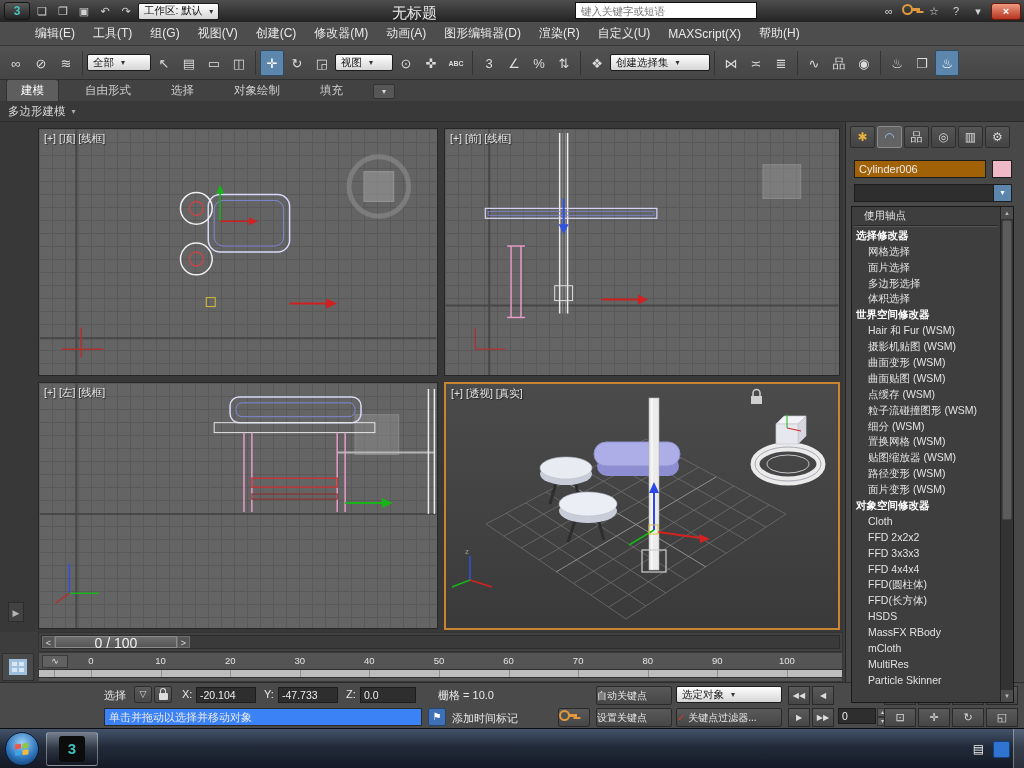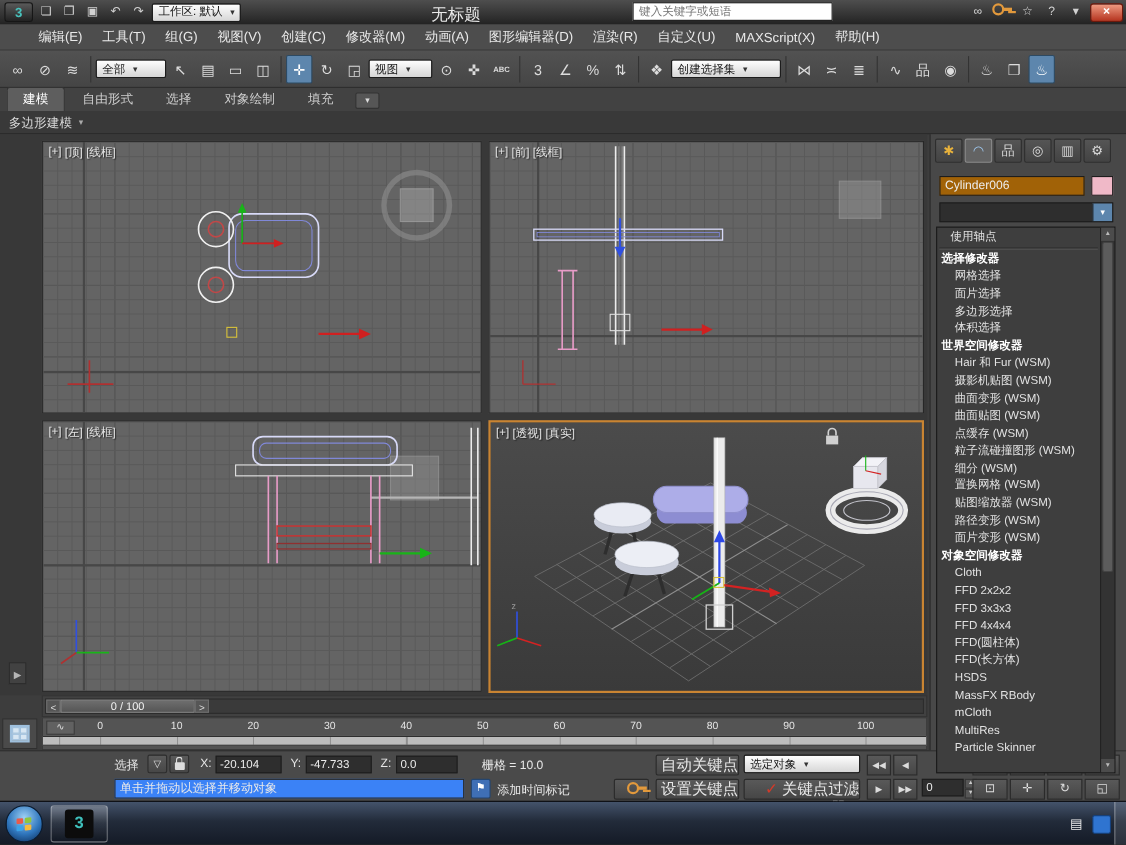--- a/index.html
+++ b/index.html
@@ -24,21 +24,21 @@
 
 
 .toolbar{position:absolute;left:0;top:46px;width:1024px;height:34px;background:linear-gradient(#525252,#454545);border-bottom:1px solid #2e2e2e;display:flex;align-items:center;padding:0 4px;gap:1px}
 .tbtn{width:24px;height:26px;color:#dcdcdc;font-size:13px;text-align:center;line-height:26px;border:1px solid transparent;border-radius:2px;flex:none;overflow:hidden}
 .tbtn.small-label{font-size:7px;font-weight:bold;line-height:26px}
 .tbtn.active{background:#5d86ad;border-color:#2d4a63;color:#fff}
 .tsep{width:1px;height:24px;background:#333;margin:0 3px;flex:none}
 .toolbar .combo{flex:none}
 
 
-.ribbon-tabs{position:absolute;left:0;top:80px;width:1024px;height:21px;background:#424242;display:flex;align-items:flex-end;padding-left:6px;gap:2px}
+.ribbon-tabs{position:absolute;left:0;top:80px;width:1024px;height:21px;background:#424242;display:flex;align-items:flex-end;padding-left:6px;gap:12px}
 .rtab{color:#cfcfcf;font-size:11.5px;padding:3px 14px;border-radius:3px 3px 0 0}
 .rtab.active{background:#5e5e5e;color:#fff;border:1px solid #333;border-bottom:none}
 .rtab-more{width:22px;height:15px;background:#565656;border:1px solid #333;border-radius:2px;color:#ddd;font-size:8px;text-align:center;line-height:13px;margin:0 0 2px 4px}
 .ribbon-panelbar{position:absolute;left:0;top:101px;width:1024px;height:21px;background:#393939;border-bottom:1px solid #2b2b2b;display:flex;align-items:center;padding-left:8px;gap:6px}
 .ribbon-panelbar span{color:#d8d8d8;font-size:11.5px}
 .ribbon-panelbar .pcaret{font-size:8px;color:#aaa}
 
 
 .vp-area{position:absolute;left:0;top:122px;width:843px;height:510px;background:#383838}
 .explorer-open{position:absolute;left:8px;top:480px;width:16px;height:20px;color:#b5b5b5;font-size:9px;text-align:center;line-height:20px;background:#424242;border:1px solid #2c2c2c}
@@ -46,21 +46,21 @@
 .wiregrid{background-color:#646464;background-image:linear-gradient(#595959 1px,transparent 1px),linear-gradient(90deg,#595959 1px,transparent 1px),linear-gradient(#4f4f4f 1px,transparent 1px),linear-gradient(90deg,#4f4f4f 1px,transparent 1px);background-size:13px 13px,13px 13px,65px 65px,65px 65px}
 .persp{background:linear-gradient(#4b4b4b,#3a3a3a);border:2px solid #c98432}
 .vp svg.scene{position:absolute;left:0;top:0;width:100%;height:100%}
 .vp-label{position:absolute;left:5px;top:3px;z-index:5;display:flex;gap:3px}
 .vpl{color:#e4e4e4;font-size:10.5px;text-shadow:1px 1px 1px rgba(0,0,0,.55);white-space:nowrap}
 
 
 .time-slider{position:absolute;left:38px;top:632px;width:805px;height:20px;background:#414141;border:1px solid #333;padding:2px}
 .ts-inner{position:relative;width:100%;height:14px;background:#3a3a3a;border:1px solid #2c2c2c;display:flex;align-items:stretch}
 .ts-btn{width:13px;background:#565656;border:1px solid #6e6e6e;color:#ddd;font-size:9px;text-align:center;line-height:12px;flex:none}
-.ts-handle{width:122px;background:linear-gradient(#6e6e6e,#565656);border:1px solid #8a8a8a;color:#f2f2f2;font-size:10px;text-align:center;line-height:12px;flex:none}
+.ts-handle{width:122px;background:linear-gradient(#6e6e6e,#565656);border:1px solid #8a8a8a;color:#f2f2f2;font-size:14px;text-align:center;line-height:12px;flex:none}
 
 
 .trackbar{position:absolute;left:38px;top:652px;width:805px;height:30px;background:#545454;border:1px solid #383838}
 .ticks{position:absolute;left:37px;top:2px;width:726px;display:flex;justify-content:space-between}
 .ticks span{width:30px;text-align:center;font-size:9.5px;color:#e4e4e4}
 .track-band{position:absolute;left:0;top:16px;width:803px;height:9px;background:#bdbdbd;border-top:1px solid #2e2e2e;border-bottom:1px solid #2e2e2e;background-image:repeating-linear-gradient(90deg,#8f8f8f 0 1px,transparent 1px 69.6px);background-position:52px 0}
 .mini-curve-btn{position:absolute;left:3px;top:2px;width:26px;height:13px;background:#616161;border:1px solid #3a3a3a;color:#e0e0e0;font-size:9px;text-align:center;line-height:11px}
 .layout-tabs-btn{position:absolute;left:2px;top:653px;width:32px;height:28px;background:#4a4a4a;border:1px solid #2f2f2f;display:flex;align-items:center;justify-content:center}
 .layout-glyph{width:18px;height:16px;border:2px solid #9fc0dd;display:grid;grid-template-columns:1fr 1fr;grid-template-rows:1fr 1fr}
 .layout-glyph i{border:1px solid #9fc0dd;background:#d7e6f2}
@@ -68,21 +68,21 @@
 
 .statusbar{position:absolute;left:0;top:682px;width:1024px;height:46px;background:#4a4a4a;border-top:1px solid #2c2c2c}
 .listener{position:absolute;left:0;top:0;width:99px;height:46px;border-right:1px solid #2c2c2c}
 .listener .pink{height:23px;background:#efe0e0;border-bottom:1px solid #c9b8b8}
 .listener .white{height:23px;background:#fff;color:#111;font-size:10.5px;line-height:22px;padding-left:3px;white-space:nowrap;overflow:hidden}
 .st-label{position:absolute;color:#e8e8e8;font-size:11px;white-space:nowrap}
 .st-ibtn{position:absolute;width:18px;height:17px;background:linear-gradient(#5a5a5a,#474747);border:1px solid #2d2d2d;border-radius:2px;color:#ddd;font-size:9px;text-align:center;line-height:15px}
 .coord-input{position:absolute;height:16px;background:#2e2e2e;border:1px solid #1d1d1d;color:#ececec;font-size:10.5px;padding:0 3px;font-family:inherit}
 .prompt-box{position:absolute;left:104px;top:25px;width:318px;height:18px;background:#3b82f6;border:1px solid #2a2a2a;color:#e9e9e9;font-size:11px;line-height:16px;padding:0 4px;white-space:nowrap;overflow:hidden}
 .flag-btn{position:absolute;left:428px;top:25px;width:18px;height:18px;background:#3f6fb5;border:1px solid #24456e;border-radius:2px;color:#fff;font-size:10px;text-align:center;line-height:16px}
-.st-btn{position:absolute;background:linear-gradient(#595959,#464646);border:1px solid #2a2a2a;border-radius:2px;color:#e8e8e8;font-size:14px;text-align:right}
+.st-btn{position:absolute;background:linear-gradient(#595959,#464646);border:1px solid #2a2a2a;border-radius:2px;color:#e8e8e8;font-size:10px;text-align:left}
 .keyg{display:inline-block;width:19px;height:11px;position:relative}
 .keyg::before{content:"";position:absolute;left:0;top:0;width:7px;height:7px;border:2.5px solid #e2993c;border-radius:50%}
 .keyg::after{content:"";position:absolute;left:10px;top:4px;width:8px;height:2.5px;background:#e2993c;box-shadow:4px 2.5px 0 -0.5px #e2993c}
 .lockg{display:inline-block;width:9px;height:7px;background:#ddd;border-radius:1px;position:relative;margin-top:6px}
 .lockg::before{content:"";position:absolute;left:1.5px;top:-5px;width:4px;height:5px;border:1.5px solid #ddd;border-bottom:none;border-radius:4px 4px 0 0}
 .pb-btn{position:absolute;width:22px;height:19px;background:linear-gradient(#595959,#464646);border:1px solid #2a2a2a;color:#dcdcdc;font-size:8px;text-align:center;line-height:17px}
 .nav-btn{position:absolute;width:32px;height:19px;background:linear-gradient(#595959,#464646);border:1px solid #2a2a2a;color:#dcdcdc;font-size:11px;text-align:center;line-height:17px}
 .spin-col{position:absolute;width:11px;height:18px;display:flex;flex-direction:column}
 .spin-col span{flex:1;background:#565656;border:1px solid #333;color:#ccc;font-size:6px;text-align:center;line-height:7px}
 

